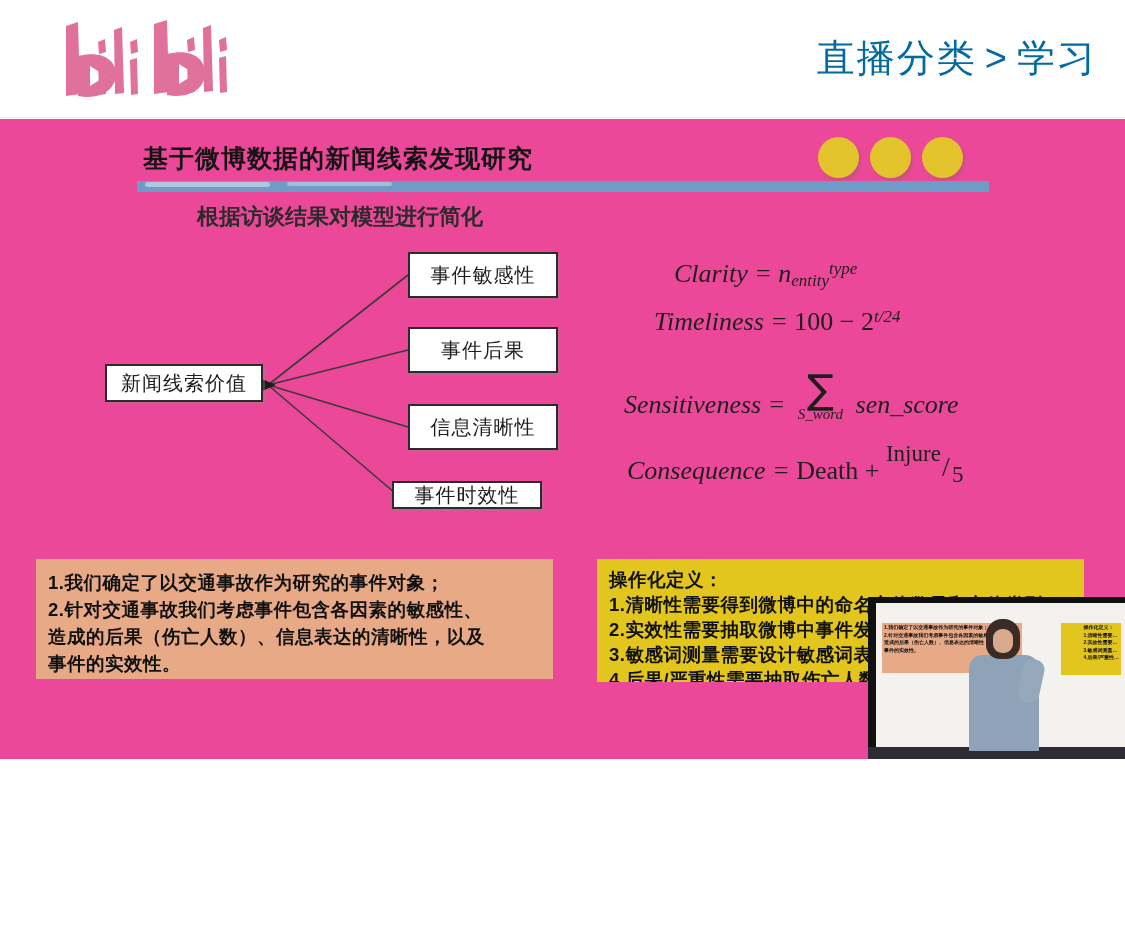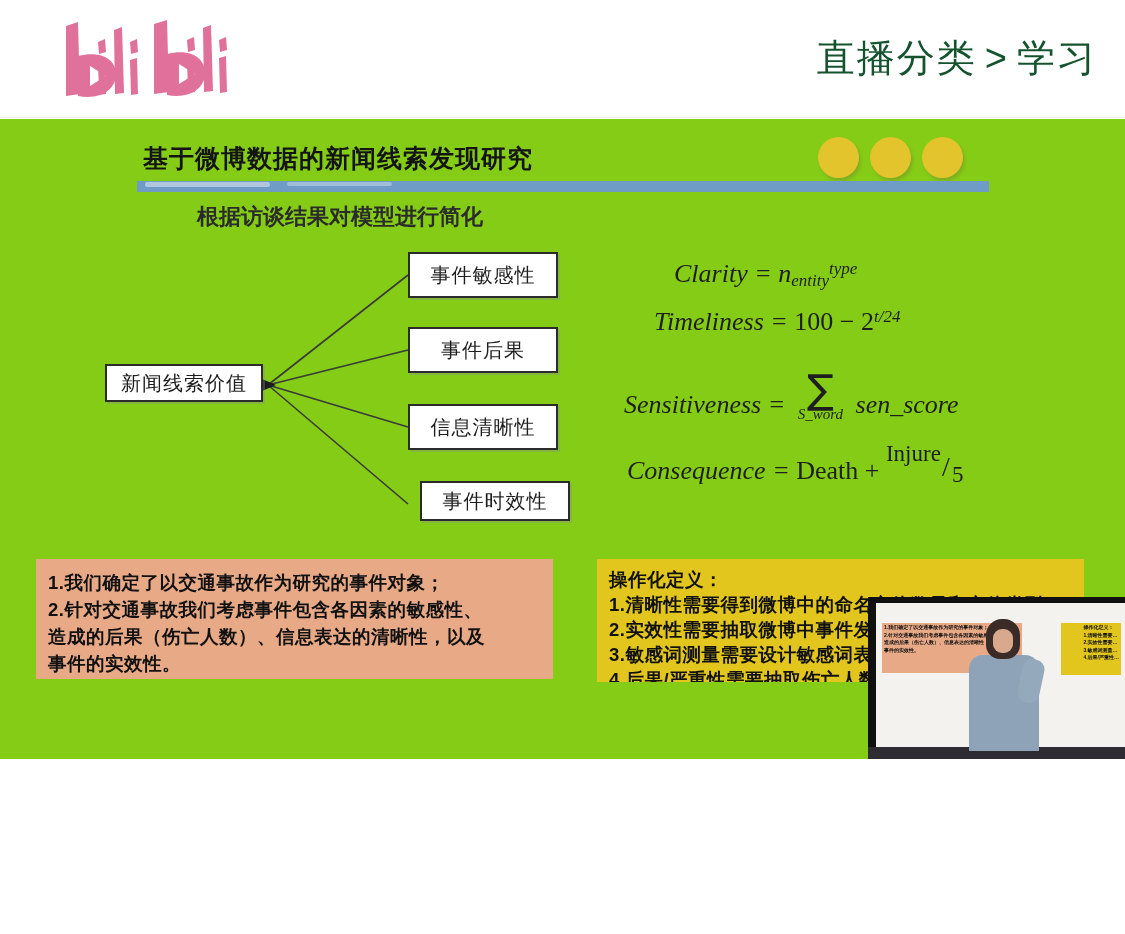--- a/index.html
+++ b/index.html
@@ -27,34 +27,34 @@
   }
   #bili-logo {
     position: absolute;
     left: 58px; top: 16px;
     width: 195px; height: 88px;
   }
   #breadcrumb {
     position: absolute;
     right: 28px; top: 33px;
     font-size: 38px;
-    color: #14532d;
+    color: #0369a1;
     letter-spacing: 2px;
     white-space: nowrap;
     font-family: "Liberation Sans", "DejaVu Sans", sans-serif;
   }
   #breadcrumb .sep { margin: 0 8px; }
 
   
   #slide-stage {
     position: absolute;
     left: 0; top: 119px;
     width: 1125px;
     height: 640px;
-    background: #84cc16;
+    background: #ec4899;
     overflow: hidden;
   }
 
   
   #slide-title {
     position: absolute;
     left: 143px; top: 23px;
     font-size: 25px;
     font-weight: bold;
     color: #141414;
@@ -127,21 +127,21 @@
     font-family: "Liberation Serif", "DejaVu Serif", serif;
     box-shadow: 2px 2px 0 rgba(140,140,140,0.35);
   }
   #node-root {
     left: 15px; top: 120px;
     width: 158px; height: 38px;
   }
   #node-a { left: 318px; top: 8px;   width: 150px; height: 46px; }
   #node-b { left: 318px; top: 83px;  width: 150px; height: 46px; }
   #node-c { left: 318px; top: 160px; width: 150px; height: 46px; text-align: center; }
-  #node-d { left: 330px; top: 237px; width: 150px; height: 40px; }
+  #node-d { left: 302px; top: 237px; width: 150px; height: 28px; }
   #diagram-edges {
     position: absolute;
     left: 0; top: 0;
     width: 500px; height: 300px;
   }
 
   
   #formula-block {
     position: absolute;
     left: 612px; top: 140px;

